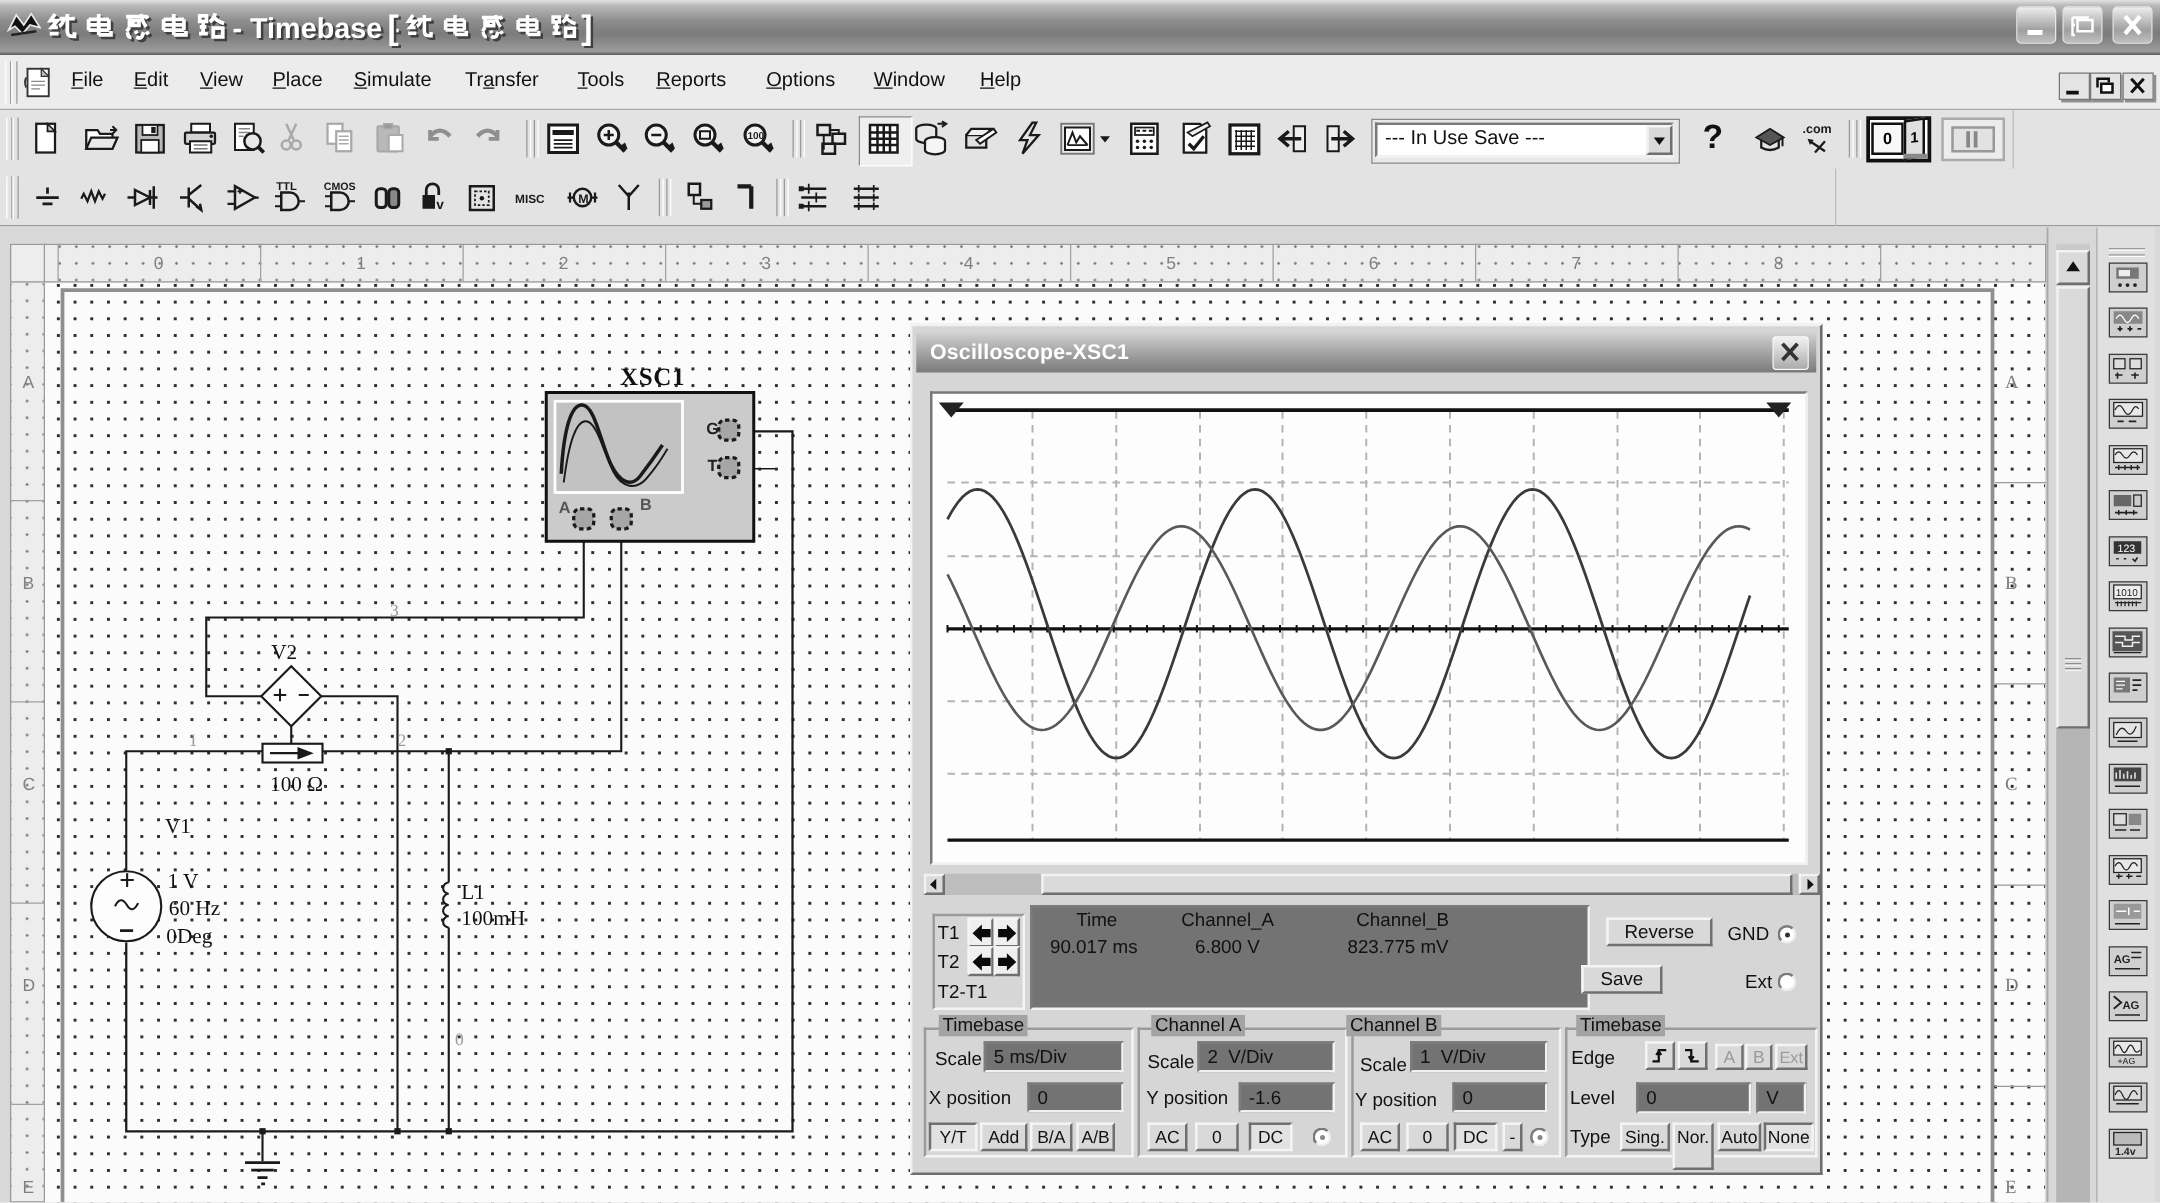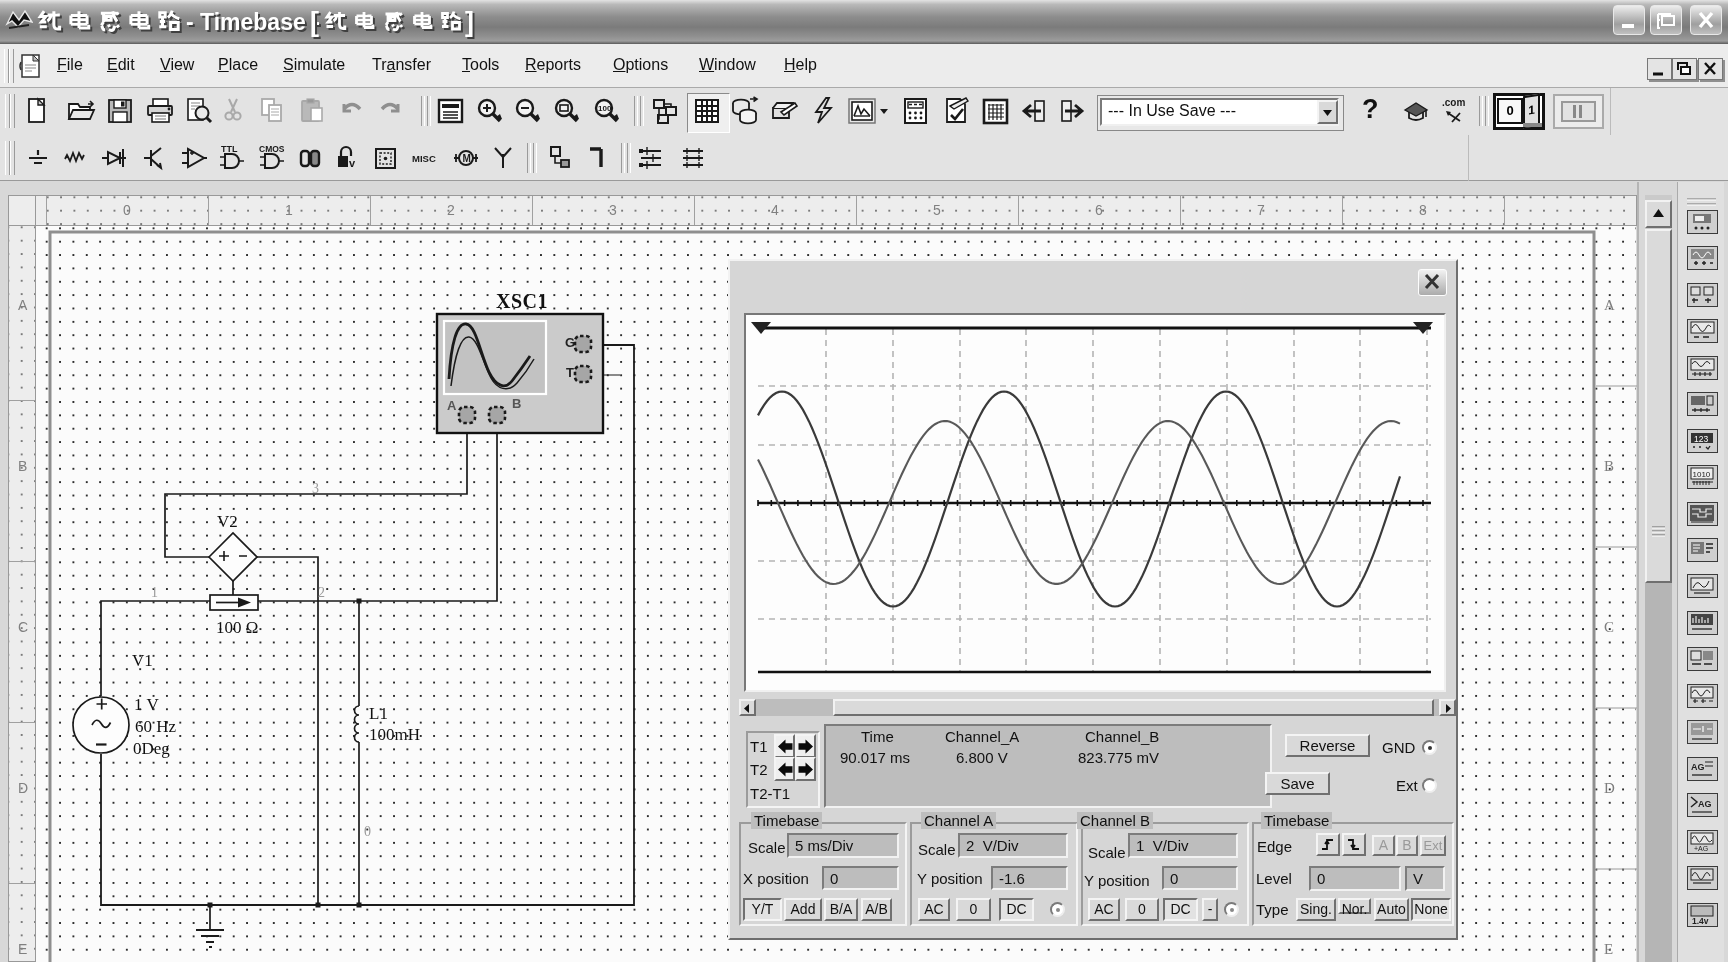--- a/index.html
+++ b/index.html
@@ -37,26 +37,26 @@
 .iic{position:absolute;left:9px;width:31px;height:24px;background:#cfcfcf;border:1px solid #3a3a3a;box-sizing:border-box;overflow:hidden;font-size:9px;color:#111;}
 #dlg{left:728px;top:259px;width:730px;height:681px;background:#d6d6d6;
  border:2px solid;border-color:#f2f2f2 #6e6e6e #6e6e6e #f2f2f2;box-sizing:border-box;}
 #dlgtitle{position:absolute;left:3px;top:5px;width:720px;height:32px;
  background:linear-gradient(180deg,#d2d2d2 0%,#a9a9a9 45%,#7a7a7a 100%);}
 #dlgtitle span{position:absolute;left:11px;top:6px;color:#fff;font-weight:bold;font-size:17px;letter-spacing:0.2px;}
 #dlgclose{position:absolute;left:688px;top:8px;width:29px;height:27px;border-radius:3px;
  background:linear-gradient(180deg,#f2f2f2,#ababab);border:1px solid #fdfdfd;box-sizing:border-box;}
 #scope{position:absolute;left:14px;top:52px;width:702px;height:379px;background:#fdfdfd;
  border:2px solid;border-color:#787878 #f0f0f0 #f0f0f0 #787878;box-sizing:border-box;}
-.inbox{position:absolute;background:#c4b5fd;border:2px solid;border-color:#7c7c7c #f2f2f2 #f2f2f2 #7c7c7c;box-sizing:border-box;font-size:15px;color:#111;}
+.inbox{position:absolute;background:#737373;border:2px solid;border-color:#7c7c7c #f2f2f2 #f2f2f2 #7c7c7c;box-sizing:border-box;font-size:15px;color:#111;}
 .btn{position:absolute;background:#d9d9d9;border:2px solid;border-color:#f4f4f4 #707070 #707070 #f4f4f4;
  box-sizing:border-box;text-align:center;font-size:14px;color:#111;}
 .btn.dn{border-color:#707070 #f4f4f4 #f4f4f4 #707070;background:#e2e2e2;}
 .grpbox{position:absolute;border:2px solid;border-color:#9b9b9b #f4f4f4 #f4f4f4 #9b9b9b;box-sizing:border-box;}
-.grplab{position:absolute;font-size:15px;color:#111;background:#c4b5fd;padding:0 3px;}
+.grplab{position:absolute;font-size:15px;color:#111;background:#a3a3a3;padding:0 3px;}
 .lab{position:absolute;font-size:15px;color:#111;}
 .radio{position:absolute;width:15px;height:15px;border-radius:50%;background:#fff;
  border:2px solid;border-color:#7a7a7a #eee #eee #7a7a7a;box-sizing:border-box;}
 svg text{font-family:"Liberation Sans",sans-serif;}
 </style>
 </head>
 <body>
 <svg class="abs" width="0" height="0" style="left:0;top:0">
 <defs>
 <g id="chun">
@@ -620,20 +620,23 @@
     <text x="1604" y="632" fill="#7d7d7d" style="font-family:'Liberation Serif',serif;font-size:15px">C</text>
     <text x="1604" y="793" fill="#7d7d7d" style="font-family:'Liberation Serif',serif;font-size:15px">D</text>
     <text x="1604" y="954" fill="#7d7d7d" style="font-family:'Liberation Serif',serif;font-size:15px">E</text>
     <path d="M1596 386 H1637" stroke="#9a9a9a" stroke-width="1"></path>
     <path d="M1596 547 H1637" stroke="#9a9a9a" stroke-width="1"></path>
     <path d="M1596 708 H1637" stroke="#9a9a9a" stroke-width="1"></path>
     <path d="M1596 869 H1637" stroke="#9a9a9a" stroke-width="1"></path>
     <path d="M1638 182 V962" stroke="#a8a8a8" stroke-width="1.5"></path>
   </svg>
 <div class="abs" id="dlg">
+    <div id="dlgtitle">
+      <span>Oscilloscope-XSC1</span>
+    </div>
     <div id="dlgclose"><svg width="27" height="25">
         <path d="M7 5 L19 18 M19 5 L7 18" stroke="#333" stroke-width="3"></path>
       </svg></div>
     <div id="scope">
       <svg style="position:absolute;left:0;top:0" width="698" height="375" viewBox="0 0 698 375">
         <g transform="translate(-3,-3)">
           <path d="M83 17 V359 M150 17 V359 M217 17 V359 M283 17 V359 M350 17 V359 M417 17 V359 M484 17 V359 M551 17 V359 M617 17 V359 M684 17 V359" stroke="#b4b4b4" stroke-width="1.6" stroke-dasharray="6,5" fill="none"></path>
           <path d="M15 74 H688 M15 133 H688 M15 249 H688 M15 307 H688" stroke="#b4b4b4" stroke-width="1.6" stroke-dasharray="6,5" fill="none"></path>
           <path d="M15 16 H688" stroke="#111" stroke-width="3"></path>
           <polygon points="8,10 28,10 18,22" fill="#222"></polygon>
@@ -731,15 +734,15 @@
         <path d="M4 5 H9 V14 H15 M7 10 l2 3 l2 -3" stroke="#111" stroke-width="1.8" fill="none"></path>
       </svg></div>
     <div class="btn" style="left:642px;top:574px;width:23px;height:21px;color:#9a9a9a;line-height:17px">A</div>
     <div class="btn" style="left:666px;top:574px;width:22px;height:21px;color:#9a9a9a;line-height:17px">B</div>
     <div class="btn" style="left:690px;top:574px;width:26px;height:21px;color:#9a9a9a;line-height:17px;font-size:13px">Ext</div>
     <span class="lab" style="left:526px;top:609px">Level</span>
     <div class="inbox" style="left:579px;top:605px;width:92px;height:25px;padding:2px 0 0 6px">0</div>
     <div class="inbox" style="left:675px;top:605px;width:40px;height:25px;padding:2px 0 0 6px">V</div>
     <span class="lab" style="left:526px;top:640px">Type</span>
     <div class="btn" style="left:566px;top:637px;width:40px;height:23px;line-height:19px">Sing.</div>
-    <div class="btn" style="left:608px;top:637px;width:33px;height:16px;line-height:19px">Nor.</div>
+    <div class="btn" style="left:608px;top:637px;width:33px;height:38px;line-height:19px">Nor.</div>
     <div class="btn" style="left:644px;top:637px;width:35px;height:23px;line-height:19px">Auto</div>
     <div class="btn dn" style="left:681px;top:637px;width:40px;height:23px;line-height:19px">None</div>
   </div>
 </body></html>

